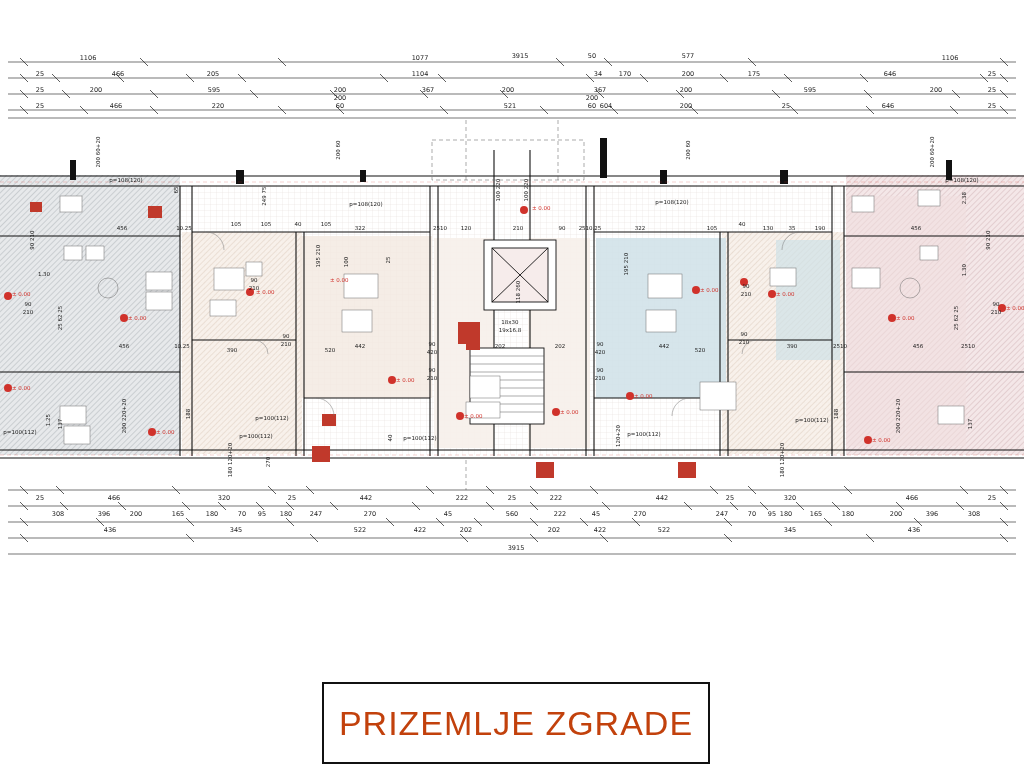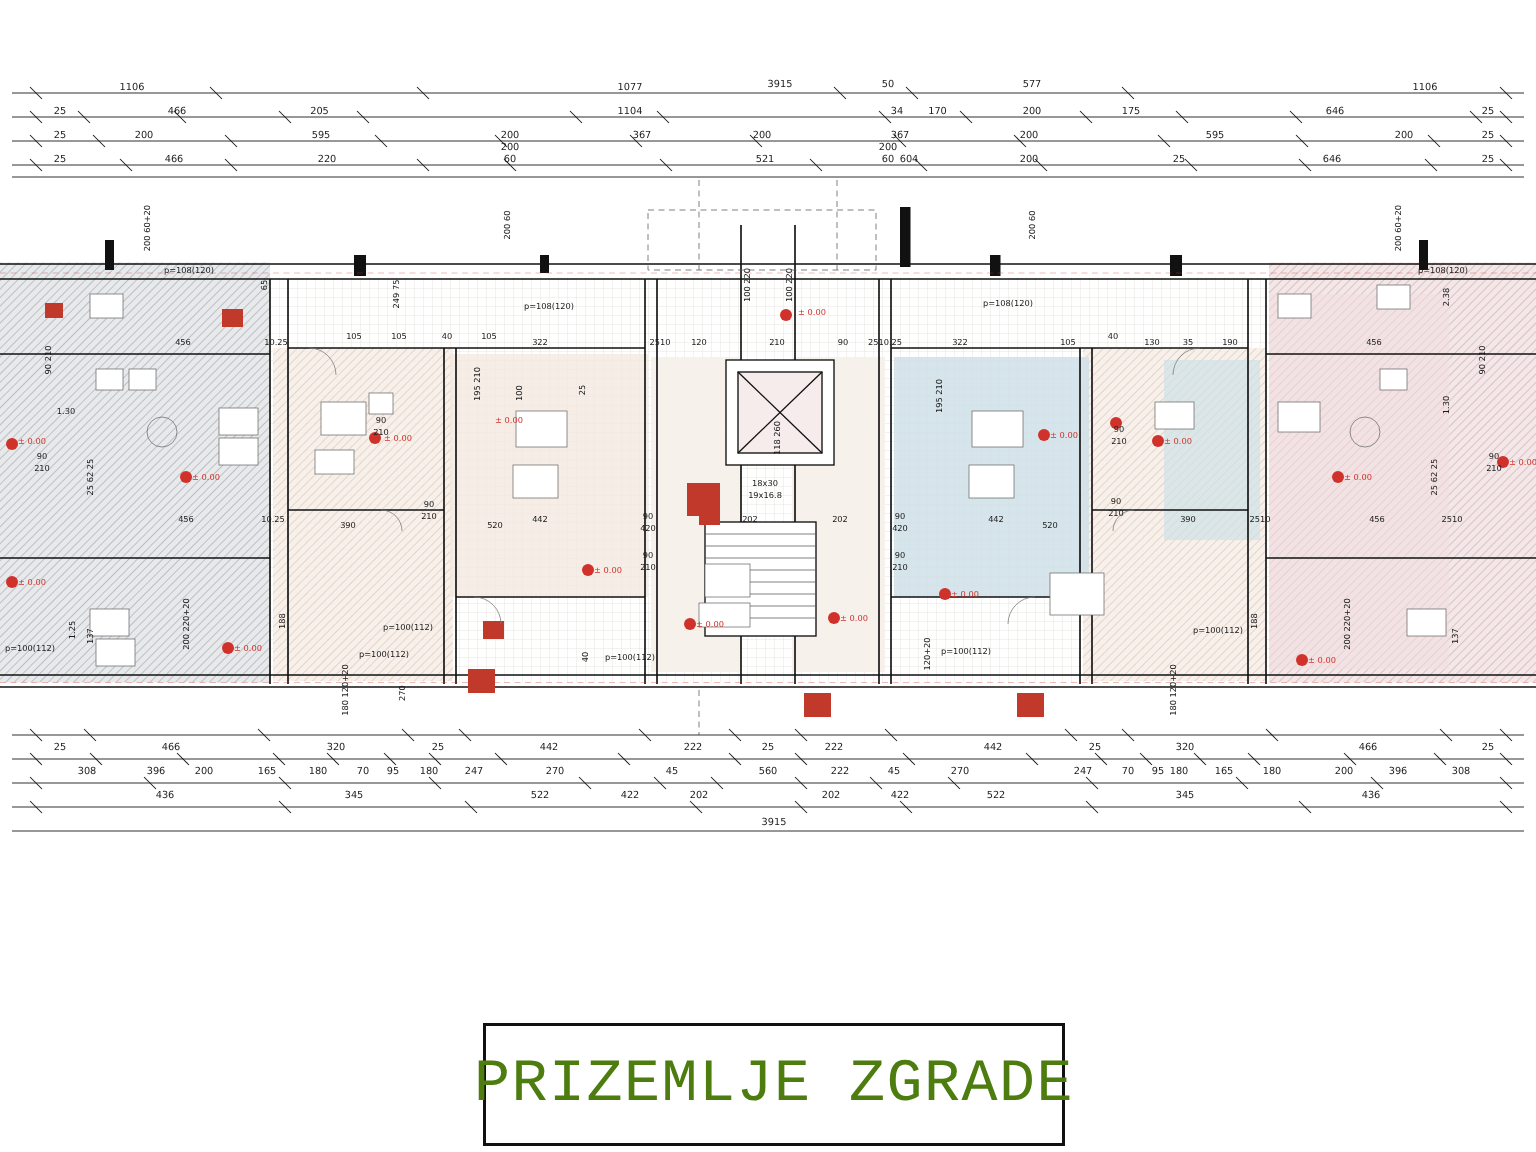--- a/index.html
+++ b/index.html
@@ -41,24 +41,24 @@
     width: 388px;
     height: 82px;
     border: 2px solid #111;
     background: #fff;
     display: flex;
     align-items: center;
     justify-content: center;
     box-sizing: border-box;
   }
   .title-block .title-text {
-    font-family: Liberation Mono, monospace;
-    font-size: 40px;
+    font-family: Liberation Sans, sans-serif;
+    font-size: 34px;
     letter-spacing: 1px;
-    color: #4d7c0f;
+    color: #c2410c;
     font-weight: 400;
     white-space: nowrap;
   }
 
   
 </style>
 </head>
 <body>
 
 <div class="sheet">

